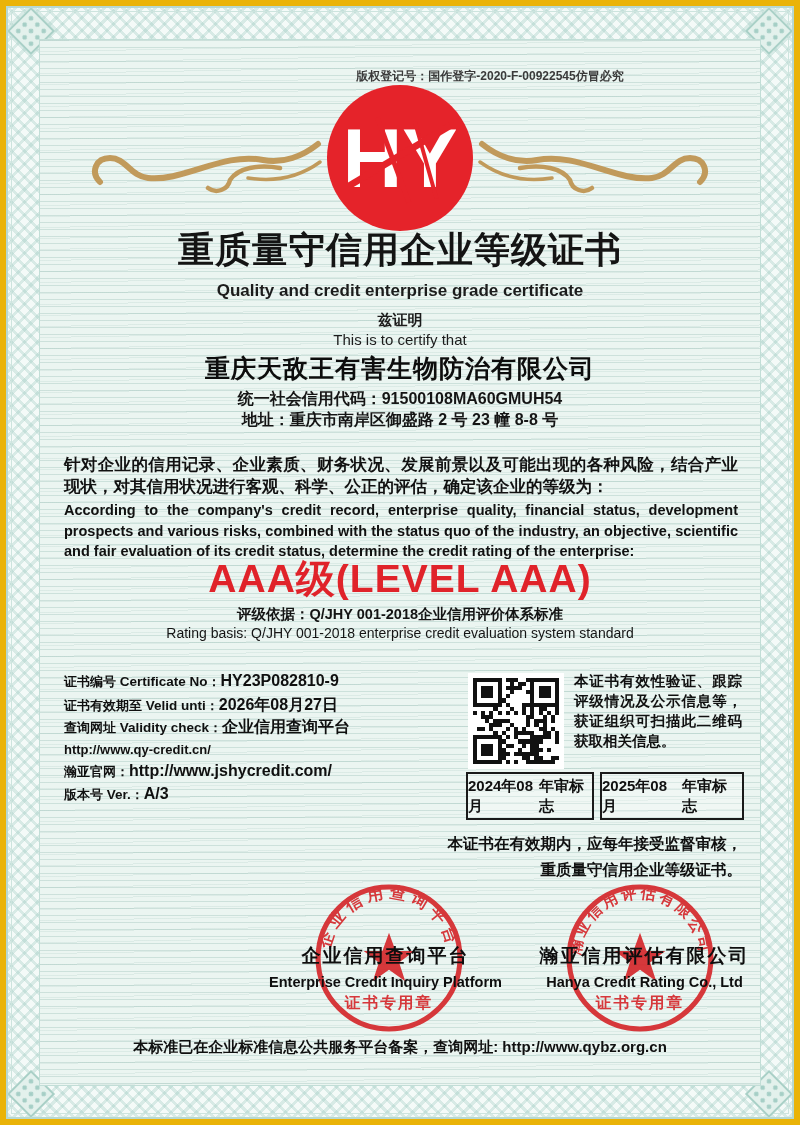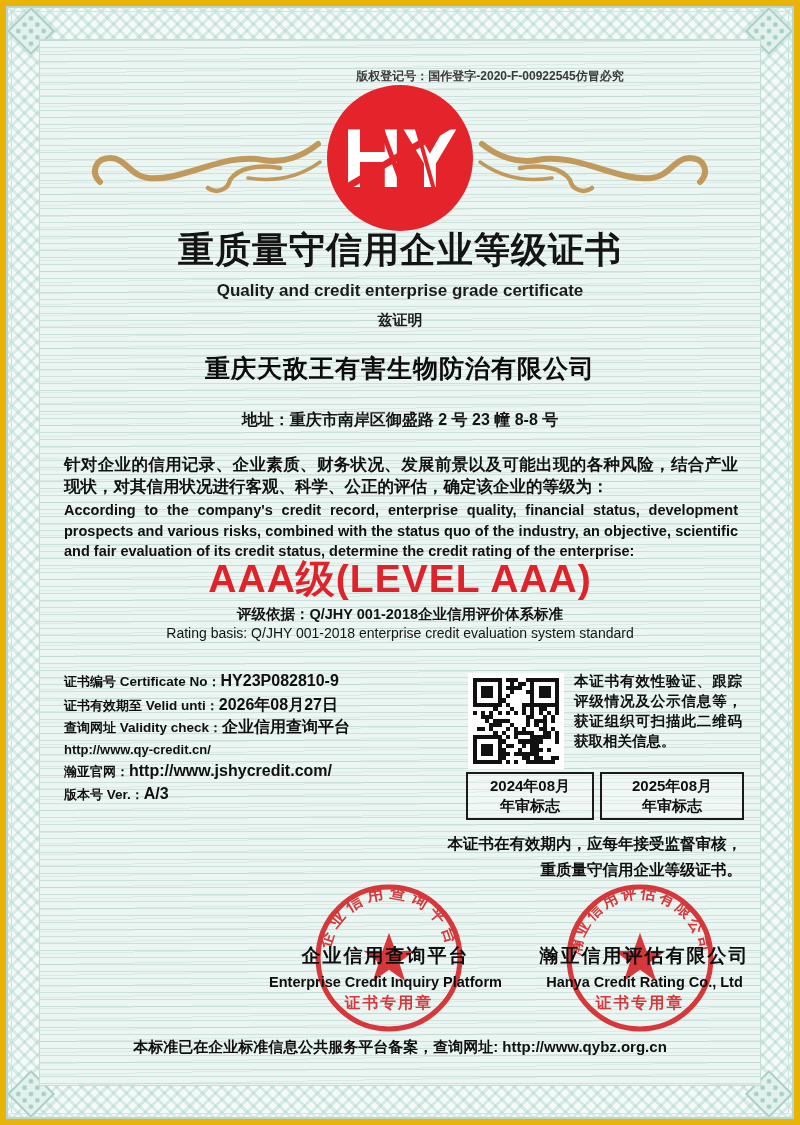--- a/index.html
+++ b/index.html
@@ -61,21 +61,21 @@
   .detail-line{height:22.5px;white-space:nowrap;color:#101010;}
   .detail-line .cn{font-size:13px;font-weight:700;}
   .detail-line .en{font-size:13.5px;font-weight:600;}
   .detail-line .val{font-size:16px;font-weight:700;}
   .qr{top:633px;left:428px;width:86px;height:86px;background:#fff;padding:5px;}
   .qr-grid{display:grid;width:86px;height:86px;grid-template-columns:repeat(21,1fr);grid-template-rows:repeat(21,1fr);}
   .qr-grid i{display:block;}
   .qr-grid i.b{background:#111;}
   .qr-note{top:631px;left:534px;width:168px;font-size:14.5px;font-weight:700;color:#101010;line-height:20px;text-align:justify;}
   .annual-box{top:732px;height:44px;border:2px solid #1a1a1a;background:rgba(255,255,255,.25);
-    display:flex;flex-direction:column;justify-content:center;align-items:center;
+    display:flex;justify-content:center;align-items:center;
     font-size:15px;font-weight:700;color:#101010;line-height:20px;}
   .annual-box.b1{left:426px;width:124px;}
   .annual-box.b2{left:560px;width:140px;}
   .supervision{top:791px;right:18px;text-align:right;font-size:15.5px;font-weight:700;color:#101010;line-height:26px;}
   .stamp{width:152px;height:152px;top:842px;opacity:.92;}
   .stamp.s1{left:273px;}
   .stamp.s2{left:524px;}
   .org{top:903px;}
   .org.o1{left:228px;width:235px;}
   .org.o2{left:482px;width:245px;}
@@ -119,22 +119,24 @@
       <circle cx="75" cy="75" r="74" fill="#e5232a"></circle>
       <text x="75" y="104" text-anchor="middle" font-size="84" font-weight="bold" fill="#ffffff">HY</text>
       <line x1="22" y1="104" x2="126" y2="42" stroke="#e5232a" stroke-width="7"></line>
       <line x1="52" y1="34" x2="84" y2="120" stroke="#e5232a" stroke-width="5"></line>
       <line x1="90" y1="38" x2="112" y2="116" stroke="#e5232a" stroke-width="4"></line>
     </svg>
 
     <div class="abs ctr title-cn">重质量守信用企业等级证书</div>
     <div class="abs ctr title-en">Quality and credit enterprise grade certificate</div>
     <div class="abs ctr certify-cn">兹证明</div>
+    <div class="abs ctr certify-en">This is to certify that</div>
 
     <div class="abs ctr company-name">重庆天敌王有害生物防治有限公司</div>
+    <div class="abs ctr credit-code">统一社会信用代码：91500108MA60GMUH54</div>
     <div class="abs ctr address">地址：重庆市南岸区御盛路 2 号 23 幢 8-8 号</div>
 
     <div class="abs eval">
       <p class="cn">针对企业的信用记录、企业素质、财务状况、发展前景以及可能出现的各种风险，结合产业现状，对其信用状况进行客观、科学、公正的评估，确定该企业的等级为：</p>
       <p class="en">According to the company's credit record, enterprise quality, financial status, development prospects and various risks, combined with the status quo of the industry, an objective, scientific and fair evaluation of its credit status, determine the credit rating of the enterprise:</p>
     </div>
 
     <div class="abs ctr rating-level" style="color:#e0232a;">AAA级(LEVEL AAA)</div>
     <div class="abs ctr basis-cn">评级依据：Q/JHY 001-2018企业信用评价体系标准</div>
     <div class="abs ctr basis-en">Rating basis: Q/JHY 001-2018 enterprise credit evaluation system standard</div>

